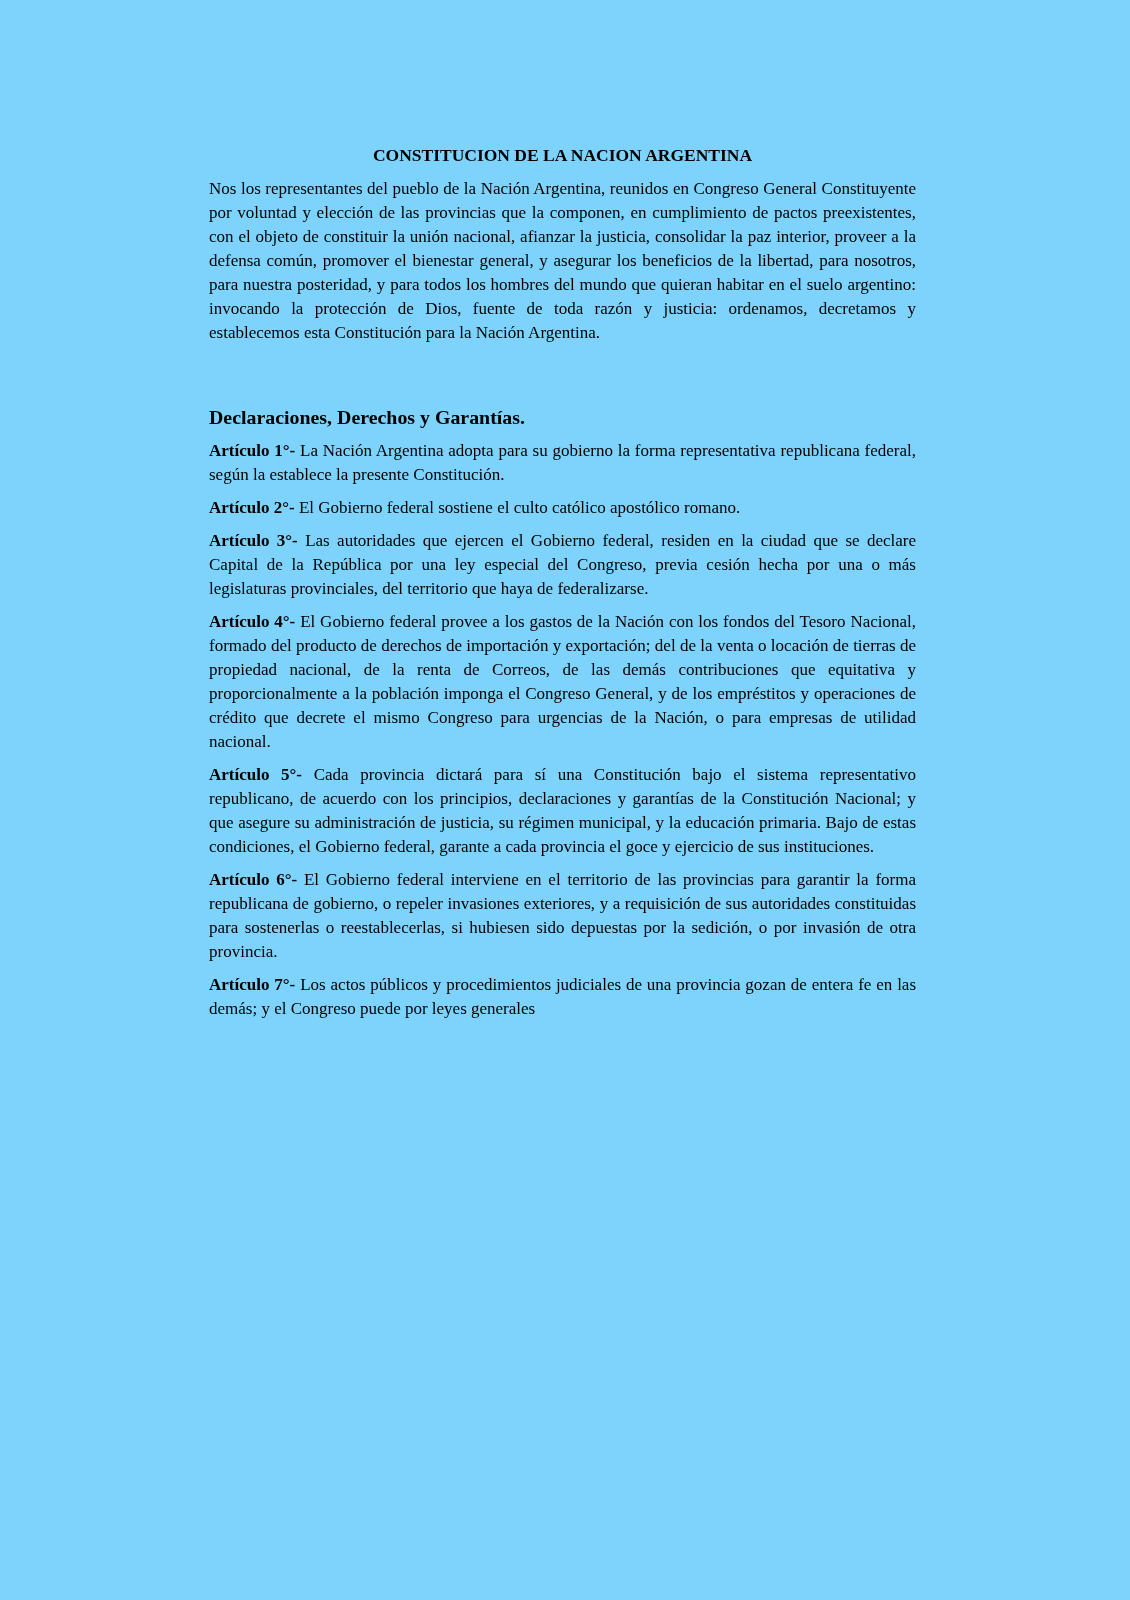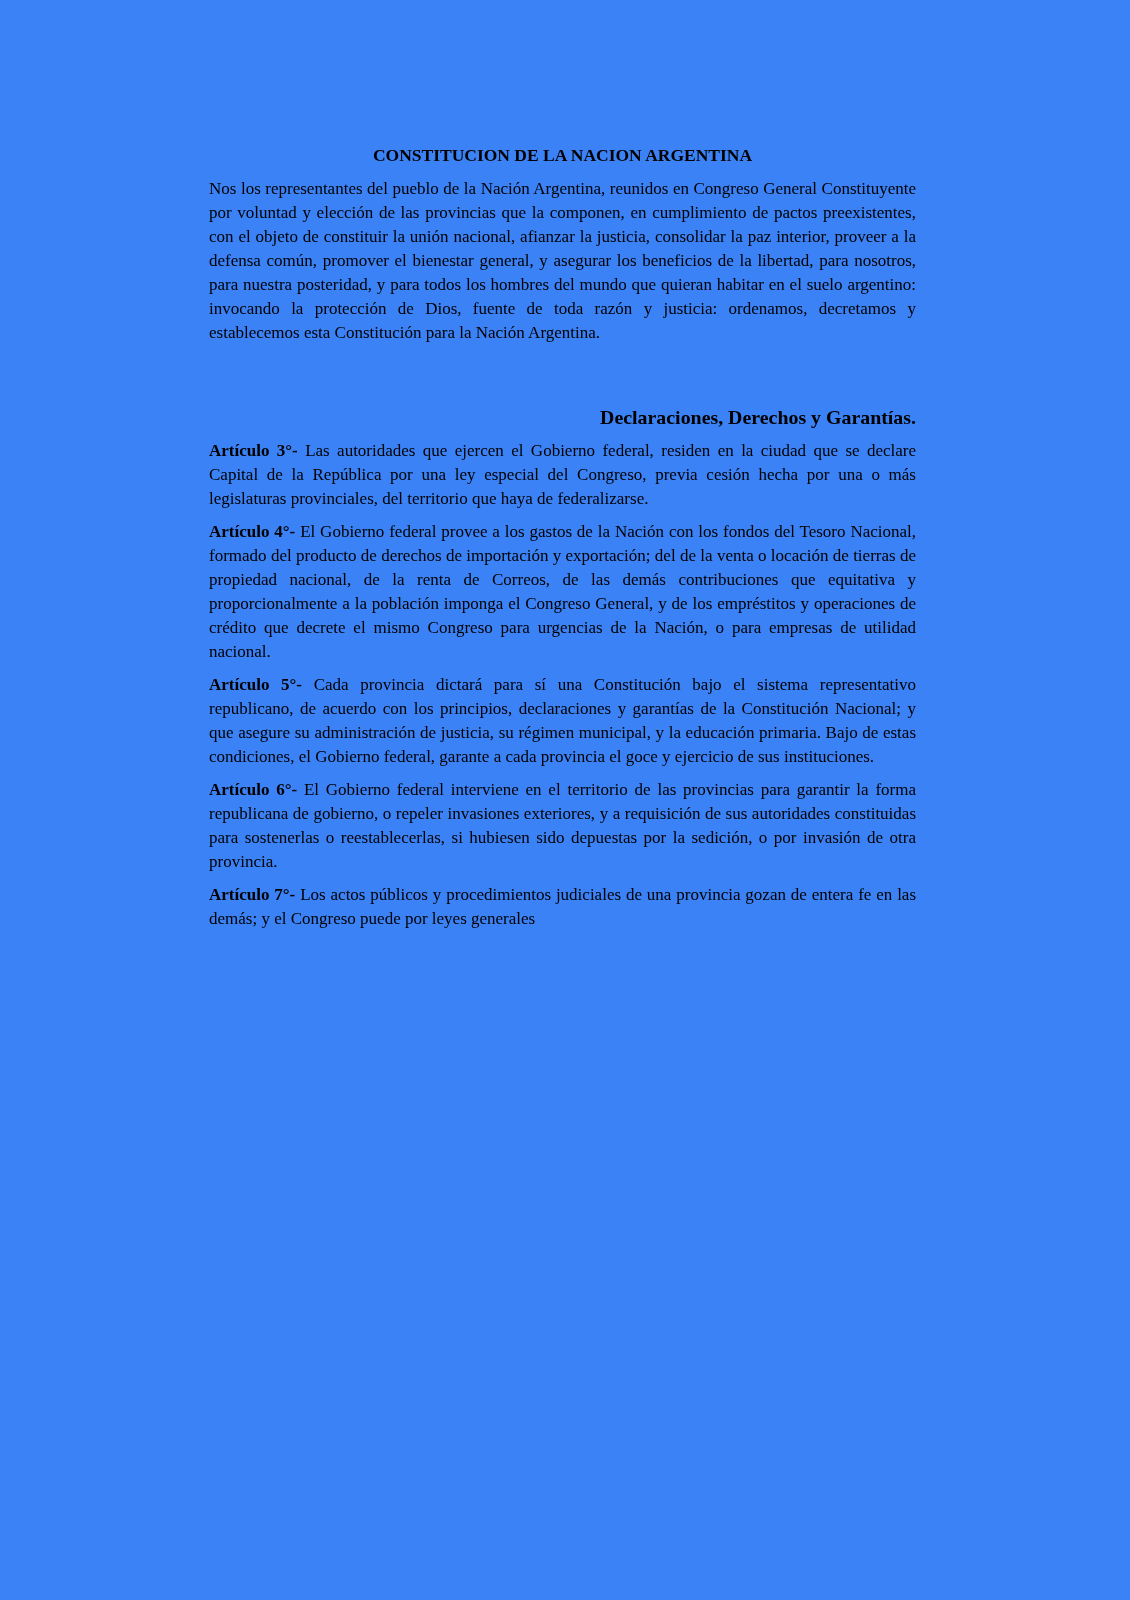--- a/index.html
+++ b/index.html
@@ -4,21 +4,21 @@
 <style>
   html, body {
     margin: 0;
     padding: 0;
     background: #ffffff;
   }
   .page {
     position: relative;
     width: 1130px;
     height: 1600px;
-    background: #3b82f6;
+    background: #7dd3fc;
     box-sizing: border-box;
     padding: 143px 214px 40px 209px;
     font-family: "Liberation Serif", "DejaVu Serif", serif;
     font-size: 17px;
     line-height: 24px;
     color: #000000;
     overflow: hidden;
   }
   .doc-title {
     text-align: center;
@@ -39,21 +39,21 @@
   .preamble-text {
     text-align: justify;
     margin: 10px 0 60px 0;
   }
   .part-heading, .chapter-heading {
     text-align: center;
     font-weight: bold;
     margin: 0 0 11px 0;
   }
   .section-heading {
-    text-align: right;
+    text-align: left;
     font-weight: bold;
     margin: 0 0 10px 0;
   }
   .article {
     text-align: justify;
     margin: 0 0 9px 0;
   }
   .article b {
     font-weight: bold;
   }
@@ -66,21 +66,23 @@
   <h1 class="doc-title">CONSTITUCION DE LA NACION ARGENTINA</h1>
 
 
 
   <p class="preamble-text">Nos los representantes del pueblo de la Nación Argentina, reunidos en Congreso General Constituyente por voluntad y elección de las provincias que la componen, en cumplimiento de pactos preexistentes, con el objeto de constituir la unión nacional, afianzar la justicia, consolidar la paz interior, proveer a la defensa común, promover el bienestar general, y asegurar los beneficios de la libertad, para nosotros, para nuestra posteridad, y para todos los hombres del mundo que quieran habitar en el suelo argentino: invocando la protección de Dios, fuente de toda razón y justicia: ordenamos, decretamos y establecemos esta Constitución para la Nación Argentina.</p>
 
 
 
   <h3 class="section-heading">Declaraciones, Derechos y Garantías.</h3>
 
+  <p class="article"><b>Artículo 1°-</b> <span>La Nación Argentina adopta para su gobierno la forma representativa republicana federal, según la establece la presente Constitución.</span></p>
 
+  <p class="article"><b>Artículo 2°-</b> <span>El Gobierno federal sostiene el culto católico apostólico romano.</span></p>
 
   <p class="article"><b>Artículo 3°-</b> <span>Las autoridades que ejercen el Gobierno federal, residen en la ciudad que se declare Capital de la República por una ley especial del Congreso, previa cesión hecha por una o más legislaturas provinciales, del territorio que haya de federalizarse.</span></p>
 
   <p class="article"><b>Artículo 4°-</b> <span>El Gobierno federal provee a los gastos de la Nación con los fondos del Tesoro Nacional, formado del producto de derechos de importación y exportación; del de la venta o locación de tierras de propiedad nacional, de la renta de Correos, de las demás contribuciones que equitativa y proporcionalmente a la población imponga el Congreso General, y de los empréstitos y operaciones de crédito que decrete el mismo Congreso para urgencias de la Nación, o para empresas de utilidad nacional.</span></p>
 
   <p class="article"><b>Artículo 5°-</b> <span>Cada provincia dictará para sí una Constitución bajo el sistema representativo republicano, de acuerdo con los principios, declaraciones y garantías de la Constitución Nacional; y que asegure su administración de justicia, su régimen municipal, y la educación primaria. Bajo de estas condiciones, el Gobierno federal, garante a cada provincia el goce y ejercicio de sus instituciones.</span></p>
 
   <p class="article"><b>Artículo 6°-</b> <span>El Gobierno federal interviene en el territorio de las provincias para garantir la forma republicana de gobierno, o repeler invasiones exteriores, y a requisición de sus autoridades constituidas para sostenerlas o reestablecerlas, si hubiesen sido depuestas por la sedición, o por invasión de otra provincia.</span></p>
 
   <p class="article"><b>Artículo 7°-</b> <span>Los actos públicos y procedimientos judiciales de una provincia gozan de entera fe en las demás; y el Congreso puede por leyes generales</span></p>

